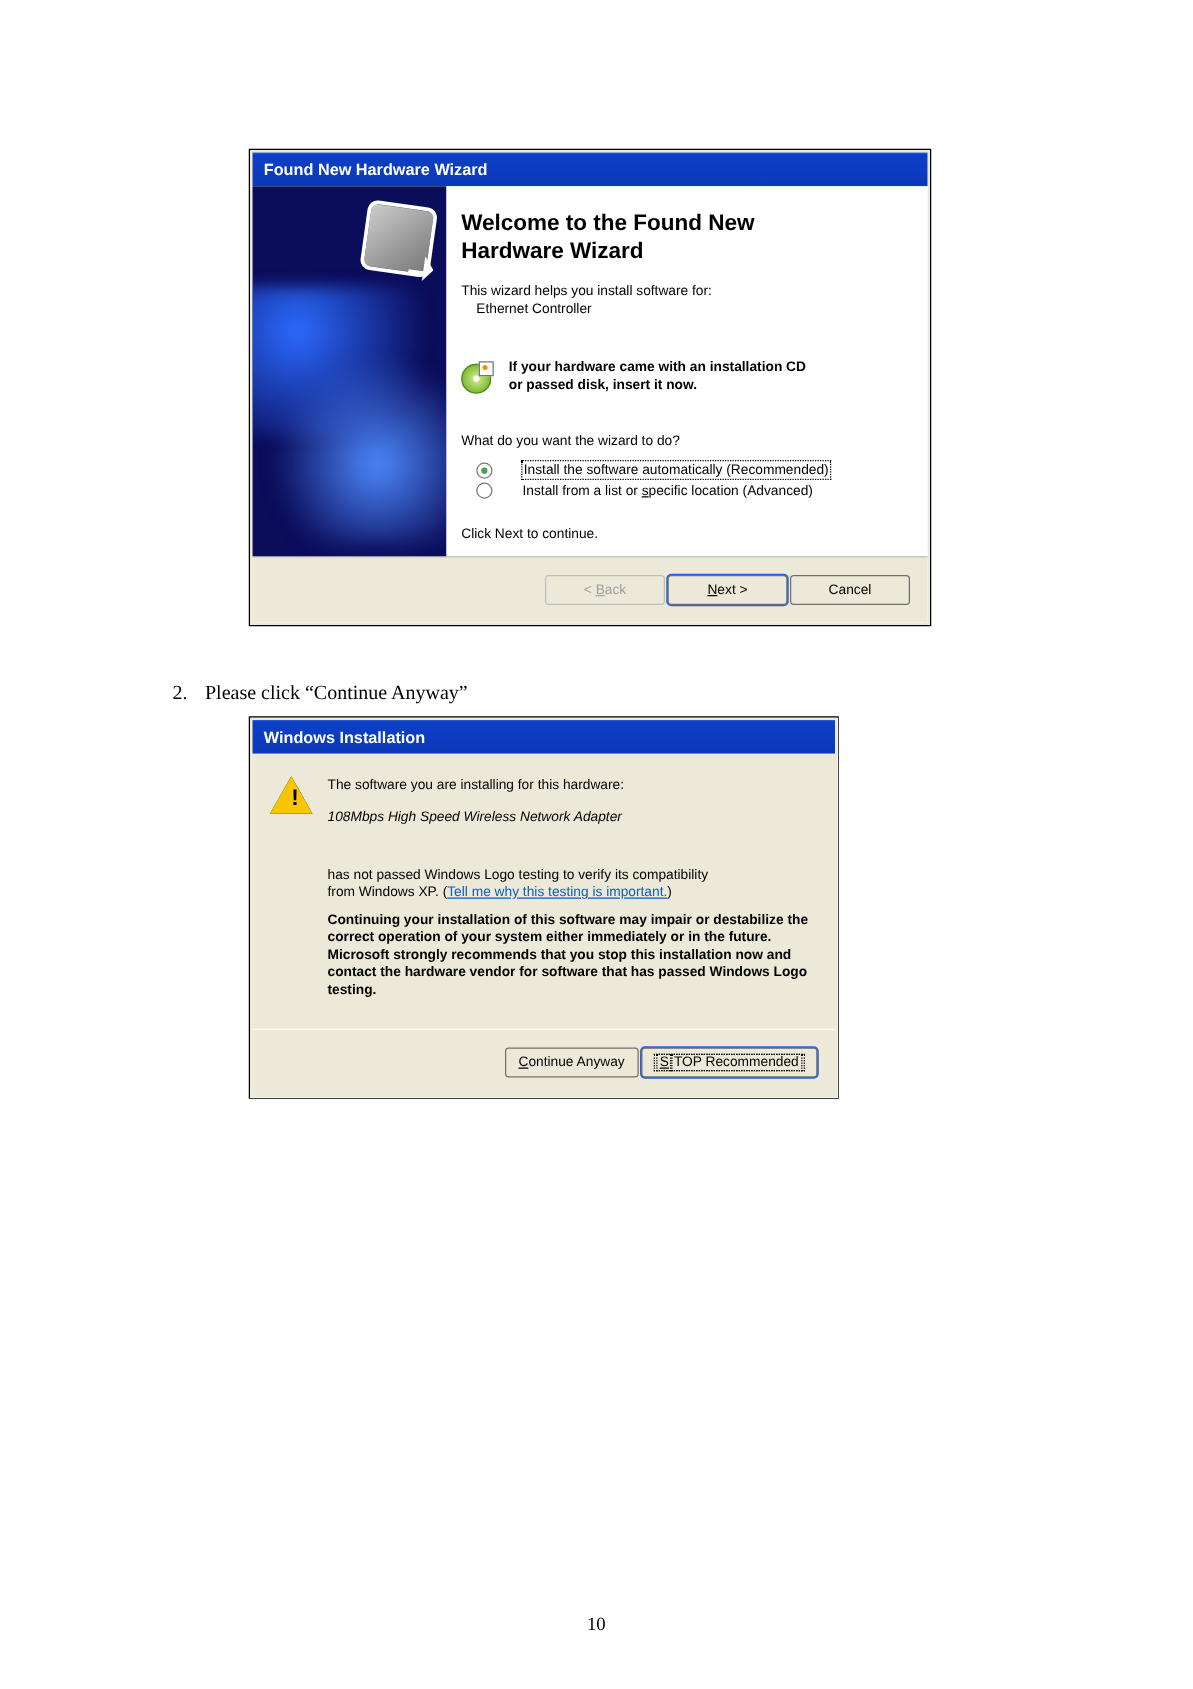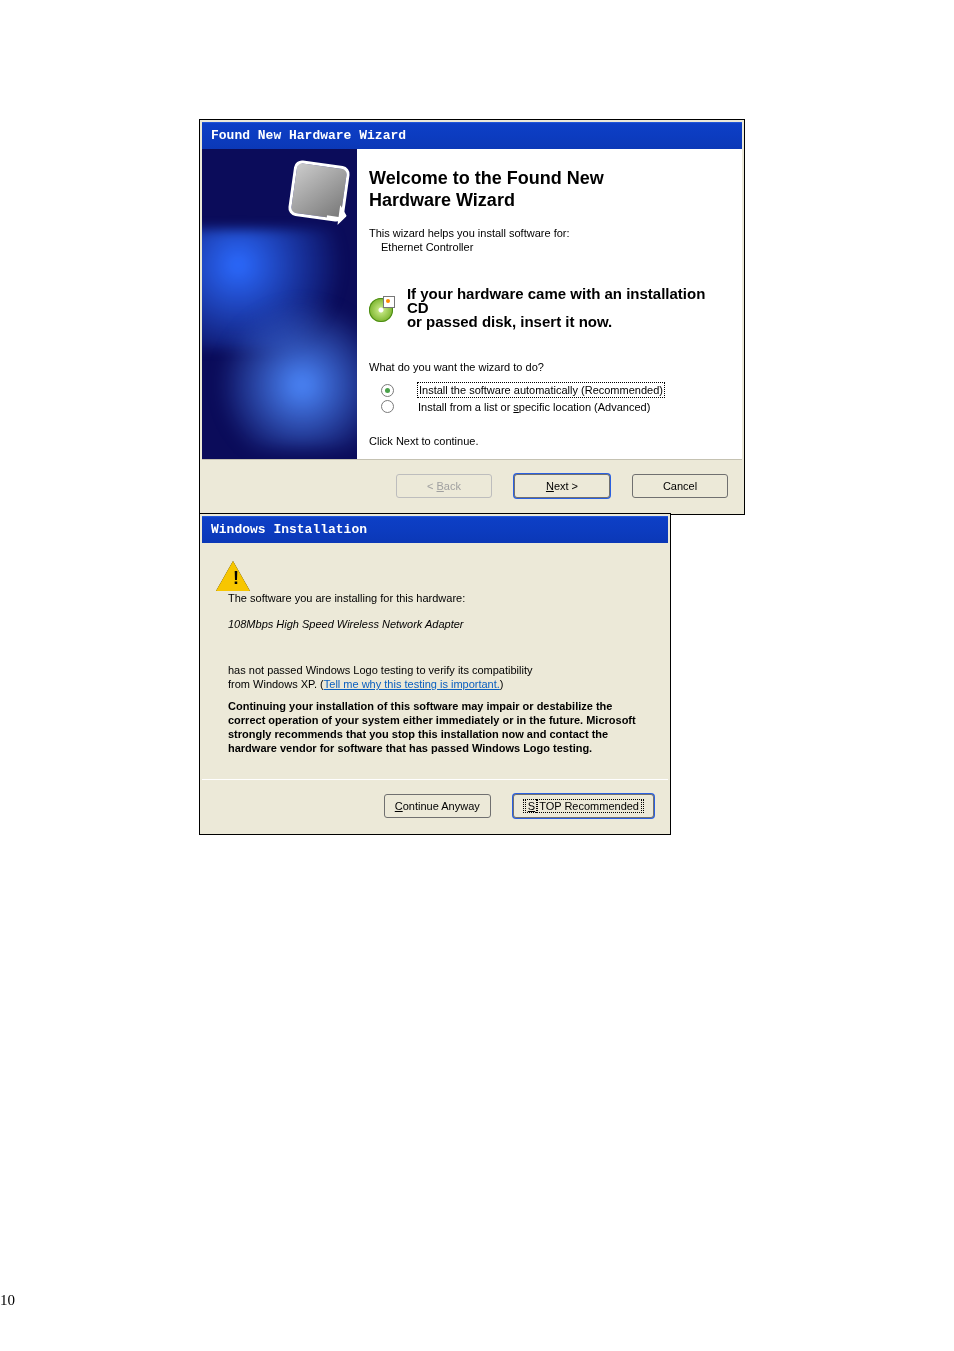--- a/index.html
+++ b/index.html
@@ -22,21 +22,20 @@
   }
   .titlebar {
     background: linear-gradient(180deg, #2a60e1 0%, #0d3fc6 6%, #0c3cc0 50%, #0b38b7 100%);
     color: #fff;
     font-weight: bold;
     font-size: 13px;
     padding: 6px 24px 6px 9px;
     display: flex;
     align-items: center;
     height: 15px;
-    font-family: Liberation Mono, monospace;
   }
   .d1-body {
     background: #fff;
     display: flex;
   }
   .d1-left {
     width: 155px;
     background: #0b0c5a;
     position: relative;
     overflow: hidden;
@@ -115,21 +114,21 @@
     width: 10px; height: 10px;
     background: #fff;
     border: 1px solid #777;
   }
   .cd-box::after {
     content:""; position:absolute; top:2px; left:2px;
     width:4px;height:4px;border-radius:50%;background:#ff8a00;
   }
   .d1-cd-text {
     font-weight: bold;
-    font-size: 15px;
+    font-size: 11px;
     line-height: 14px;
   }
   .d1-q {
     margin-top: 32px;
     margin-bottom: 10px;
   }
   .radio-row {
     display: flex;
     align-items: center;
     gap: 24px;
@@ -154,21 +153,21 @@
   }
   .d1-foot {
     margin-top: 22px;
   }
   .dlg-buttons {
     background: #ece9d8;
     border-top: 1px solid #c5c2b2;
     padding: 14px 14px;
     display: flex;
     justify-content: flex-end;
-    gap: 22px;
+    gap: 2px;
   }
   .btn {
     min-width: 74px;
     height: 22px;
     background: #ece9d8;
     border: 1px solid #707070;
     border-radius: 3px;
     font-family: Tahoma, Arial, sans-serif;
     font-size: 11px;
     display: inline-flex;
@@ -207,21 +206,20 @@
     border: 2px solid #ece9d8;
     width: 466px;
     margin-left: 70px;
     box-shadow: 0 0 0 1px #000;
     font-family: Tahoma, "MS Sans Serif", Arial, sans-serif;
   }
   .d2-body {
     background: #ece9d8;
     display: flex;
     padding: 18px 18px 24px 14px;
-    flex-direction: column;
   }
   .warn-icon {
     width: 34px; height: 30px;
     position: relative;
     flex-shrink: 0;
   }
   .warn-tri {
     width: 0; height: 0;
     border-left: 17px solid transparent;
     border-right: 17px solid transparent;
@@ -251,20 +249,21 @@
     text-decoration: underline;
   }
   .d2-bold {
     font-weight: bold;
   }
 
   .pgnum {
     position: absolute;
     left: 0; right: 0;
     bottom: 42px;
+    text-align: center;
     font-family: "Times New Roman", serif;
     font-size: 15px;
   }
 </style>
 </head>
 <body>
 
 <div class="page">
 
   <div class="dialog">
@@ -322,20 +321,24 @@
         <span>
           <span class="underline-first">N</span><span>ext &gt;</span>
         </span>
       </div>
       <div class="btn">
         <span>Cancel</span>
       </div>
     </div>
   </div>
 
+  <div class="instr">
+    <span class="num">2.</span>
+    <span>Please click “Continue Anyway”</span>
+  </div>
 
   <div class="dialog2">
     <div class="titlebar">
       <span>Windows Installation</span>
     </div>
     <div class="d2-body">
       <div class="warn-icon">
         <div class="warn-tri"></div>
       </div>
       <div class="d2-text">

